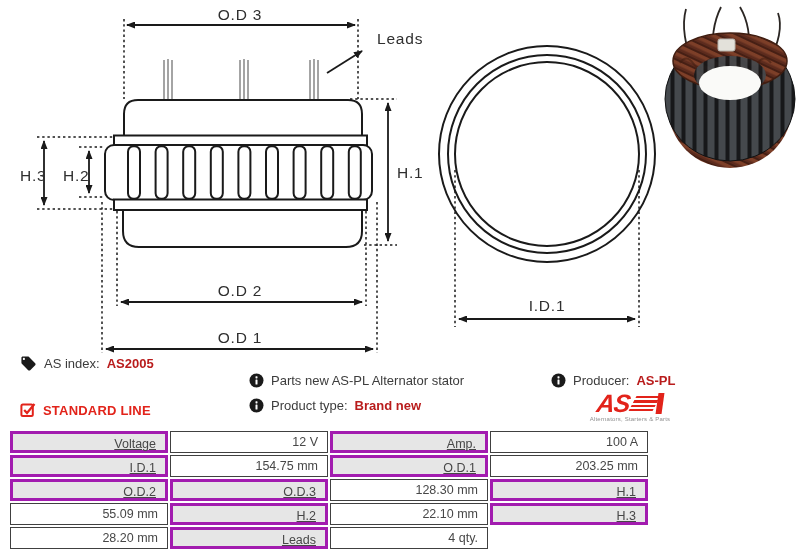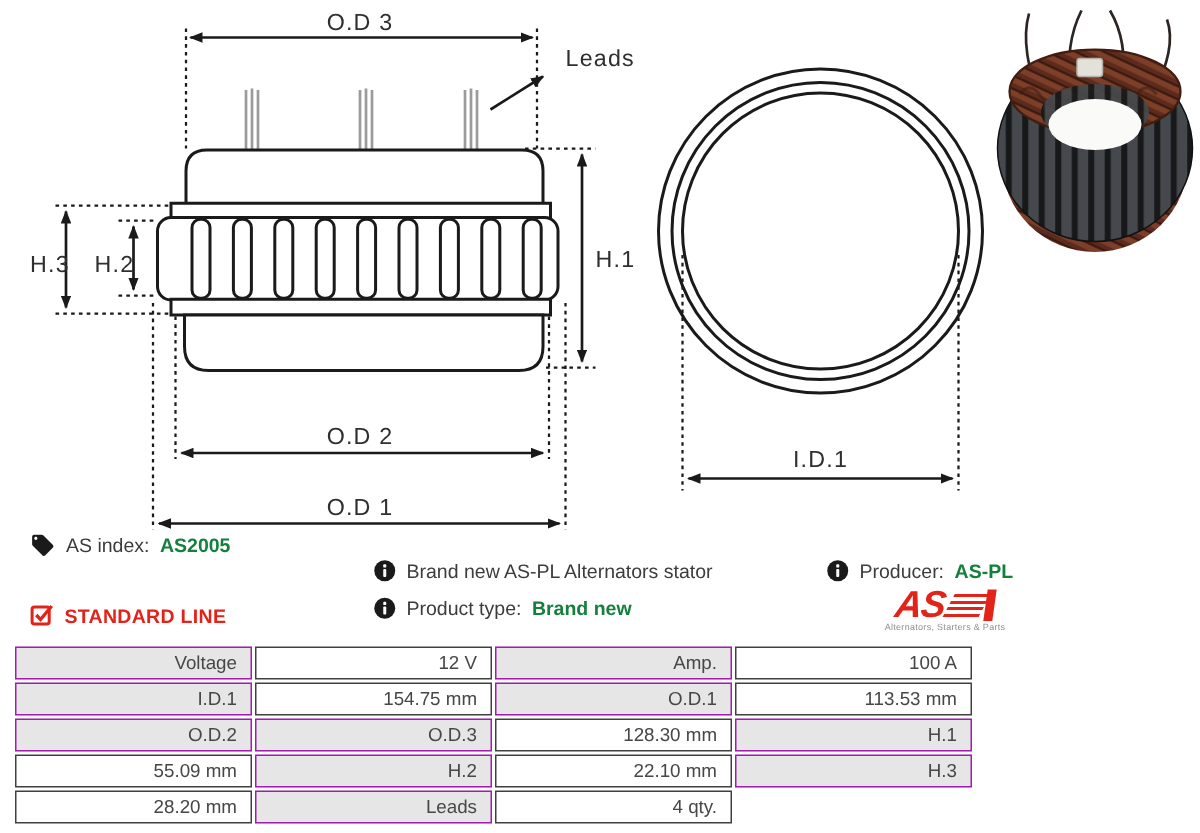--- a/index.html
+++ b/index.html
@@ -14,40 +14,40 @@
   .dot{stroke:#1a1a1a;stroke-width:1.5;fill:none;stroke-dasharray:2.4 2.8;}
   .wire{stroke:#9b9b9b;stroke-width:1.8;fill:none;}
   .dtext{font-family:"Liberation Sans","DejaVu Sans",sans-serif;font-size:15.5px;
          letter-spacing:0.8px;fill:#2f2f2f;}
 
   
   #photo{position:absolute;left:662px;top:1px;}
 
   
   .info-item{position:absolute;display:flex;align-items:center;gap:7px;font-size:13px;color:#3c3c3c;white-space:nowrap;}
-  .info-item b{color:#15803d;}
+  .info-item b{color:#b91c1c;}
   .red{color:#e2231a;font-weight:bold;letter-spacing:0.2px;}
   .icn{display:inline-flex;flex:0 0 auto;}
 
   .as-logo{position:absolute;left:597px;top:390px;display:flex;align-items:flex-end;height:24px;}
   .as-logo .as-txt{font-style:italic;font-weight:bold;font-size:25px;line-height:22px;
                    color:#e2231a;transform:skewX(-8deg);letter-spacing:-1px;}
   .as-logo .as-stripes{width:24px;height:17px;margin-left:2px;margin-bottom:1px;
       background:repeating-linear-gradient(180deg,#e2231a 0 2.2px,#ffffff 2.2px 4.4px);
       transform:skewX(-28deg);}
   .as-logo .as-bar{width:6px;height:21px;background:#e2231a;margin-left:1px;transform:skewX(-8deg);}
   .as-tagline{position:absolute;left:584px;top:416px;width:92px;text-align:center;
               font-size:6px;color:#8f8f8f;letter-spacing:0.2px;}
 
   
   #spec-table{position:absolute;left:10px;top:431px;display:grid;
               grid-template-columns:repeat(4,158px);grid-auto-rows:22px;gap:2px;}
   .tl,.tv{box-sizing:border-box;text-align:right;padding:0 9px 0 4px;line-height:20px;
           font-size:12.5px;color:#474747;}
-  .tl{background:#e6e6e6;border:1px solid #a21caf;}
+  .tl{background:#e6e6e6;border:3px solid #a21caf;text-decoration:underline;}
   .tv{background:#ffffff;border:1px solid #404040;}
 </style>
 </head>
 <body>
 
 <div id="page">
 
   <svg id="drawing" width="800" height="362" viewBox="0 0 800 362">
     <defs>
       <marker id="aE" markerWidth="9" markerHeight="7" refX="8" refY="3.5" orient="auto" markerUnits="userSpaceOnUse">
@@ -197,21 +197,21 @@
   </div>
 
   <div class="info-item" style="left:249px;top:373px;">
     <span class="icn">
       <svg width="15" height="15" viewBox="0 0 15 15">
           <circle cx="7.5" cy="7.5" r="7" fill="#1a1a1a"></circle>
           <rect x="6.5" y="3.2" width="2" height="2.2" rx="0.6" fill="#fff"></rect>
           <rect x="6.5" y="6.4" width="2" height="5.2" rx="0.6" fill="#fff"></rect>
         </svg>
     </span>
-    <span>Brand new AS-PL Alternators stator</span>
+    <span>Parts new AS-PL Alternator stator</span>
   </div>
 
   <div class="info-item" style="left:249px;top:398px;">
     <span class="icn">
       <svg width="15" height="15" viewBox="0 0 15 15">
           <circle cx="7.5" cy="7.5" r="7" fill="#1a1a1a"></circle>
           <rect x="6.5" y="3.2" width="2" height="2.2" rx="0.6" fill="#fff"></rect>
           <rect x="6.5" y="6.4" width="2" height="5.2" rx="0.6" fill="#fff"></rect>
         </svg>
     </span>
@@ -240,21 +240,21 @@
 
   <div id="spec-table">
     <div class="tl">Voltage</div>
     <div class="tv">12 V</div>
     <div class="tl">Amp.</div>
     <div class="tv">100 A</div>
 
     <div class="tl">I.D.1</div>
     <div class="tv">154.75 mm</div>
     <div class="tl">O.D.1</div>
-    <div class="tv">113.53 mm</div>
+    <div class="tv">203.25 mm</div>
 
     <div class="tl">O.D.2</div>
     <div class="tl">O.D.3</div>
     <div class="tv">128.30 mm</div>
 
     <div class="tl">H.1</div>
     <div class="tv">55.09 mm</div>
     <div class="tl">H.2</div>
     <div class="tv">22.10 mm</div>
 

